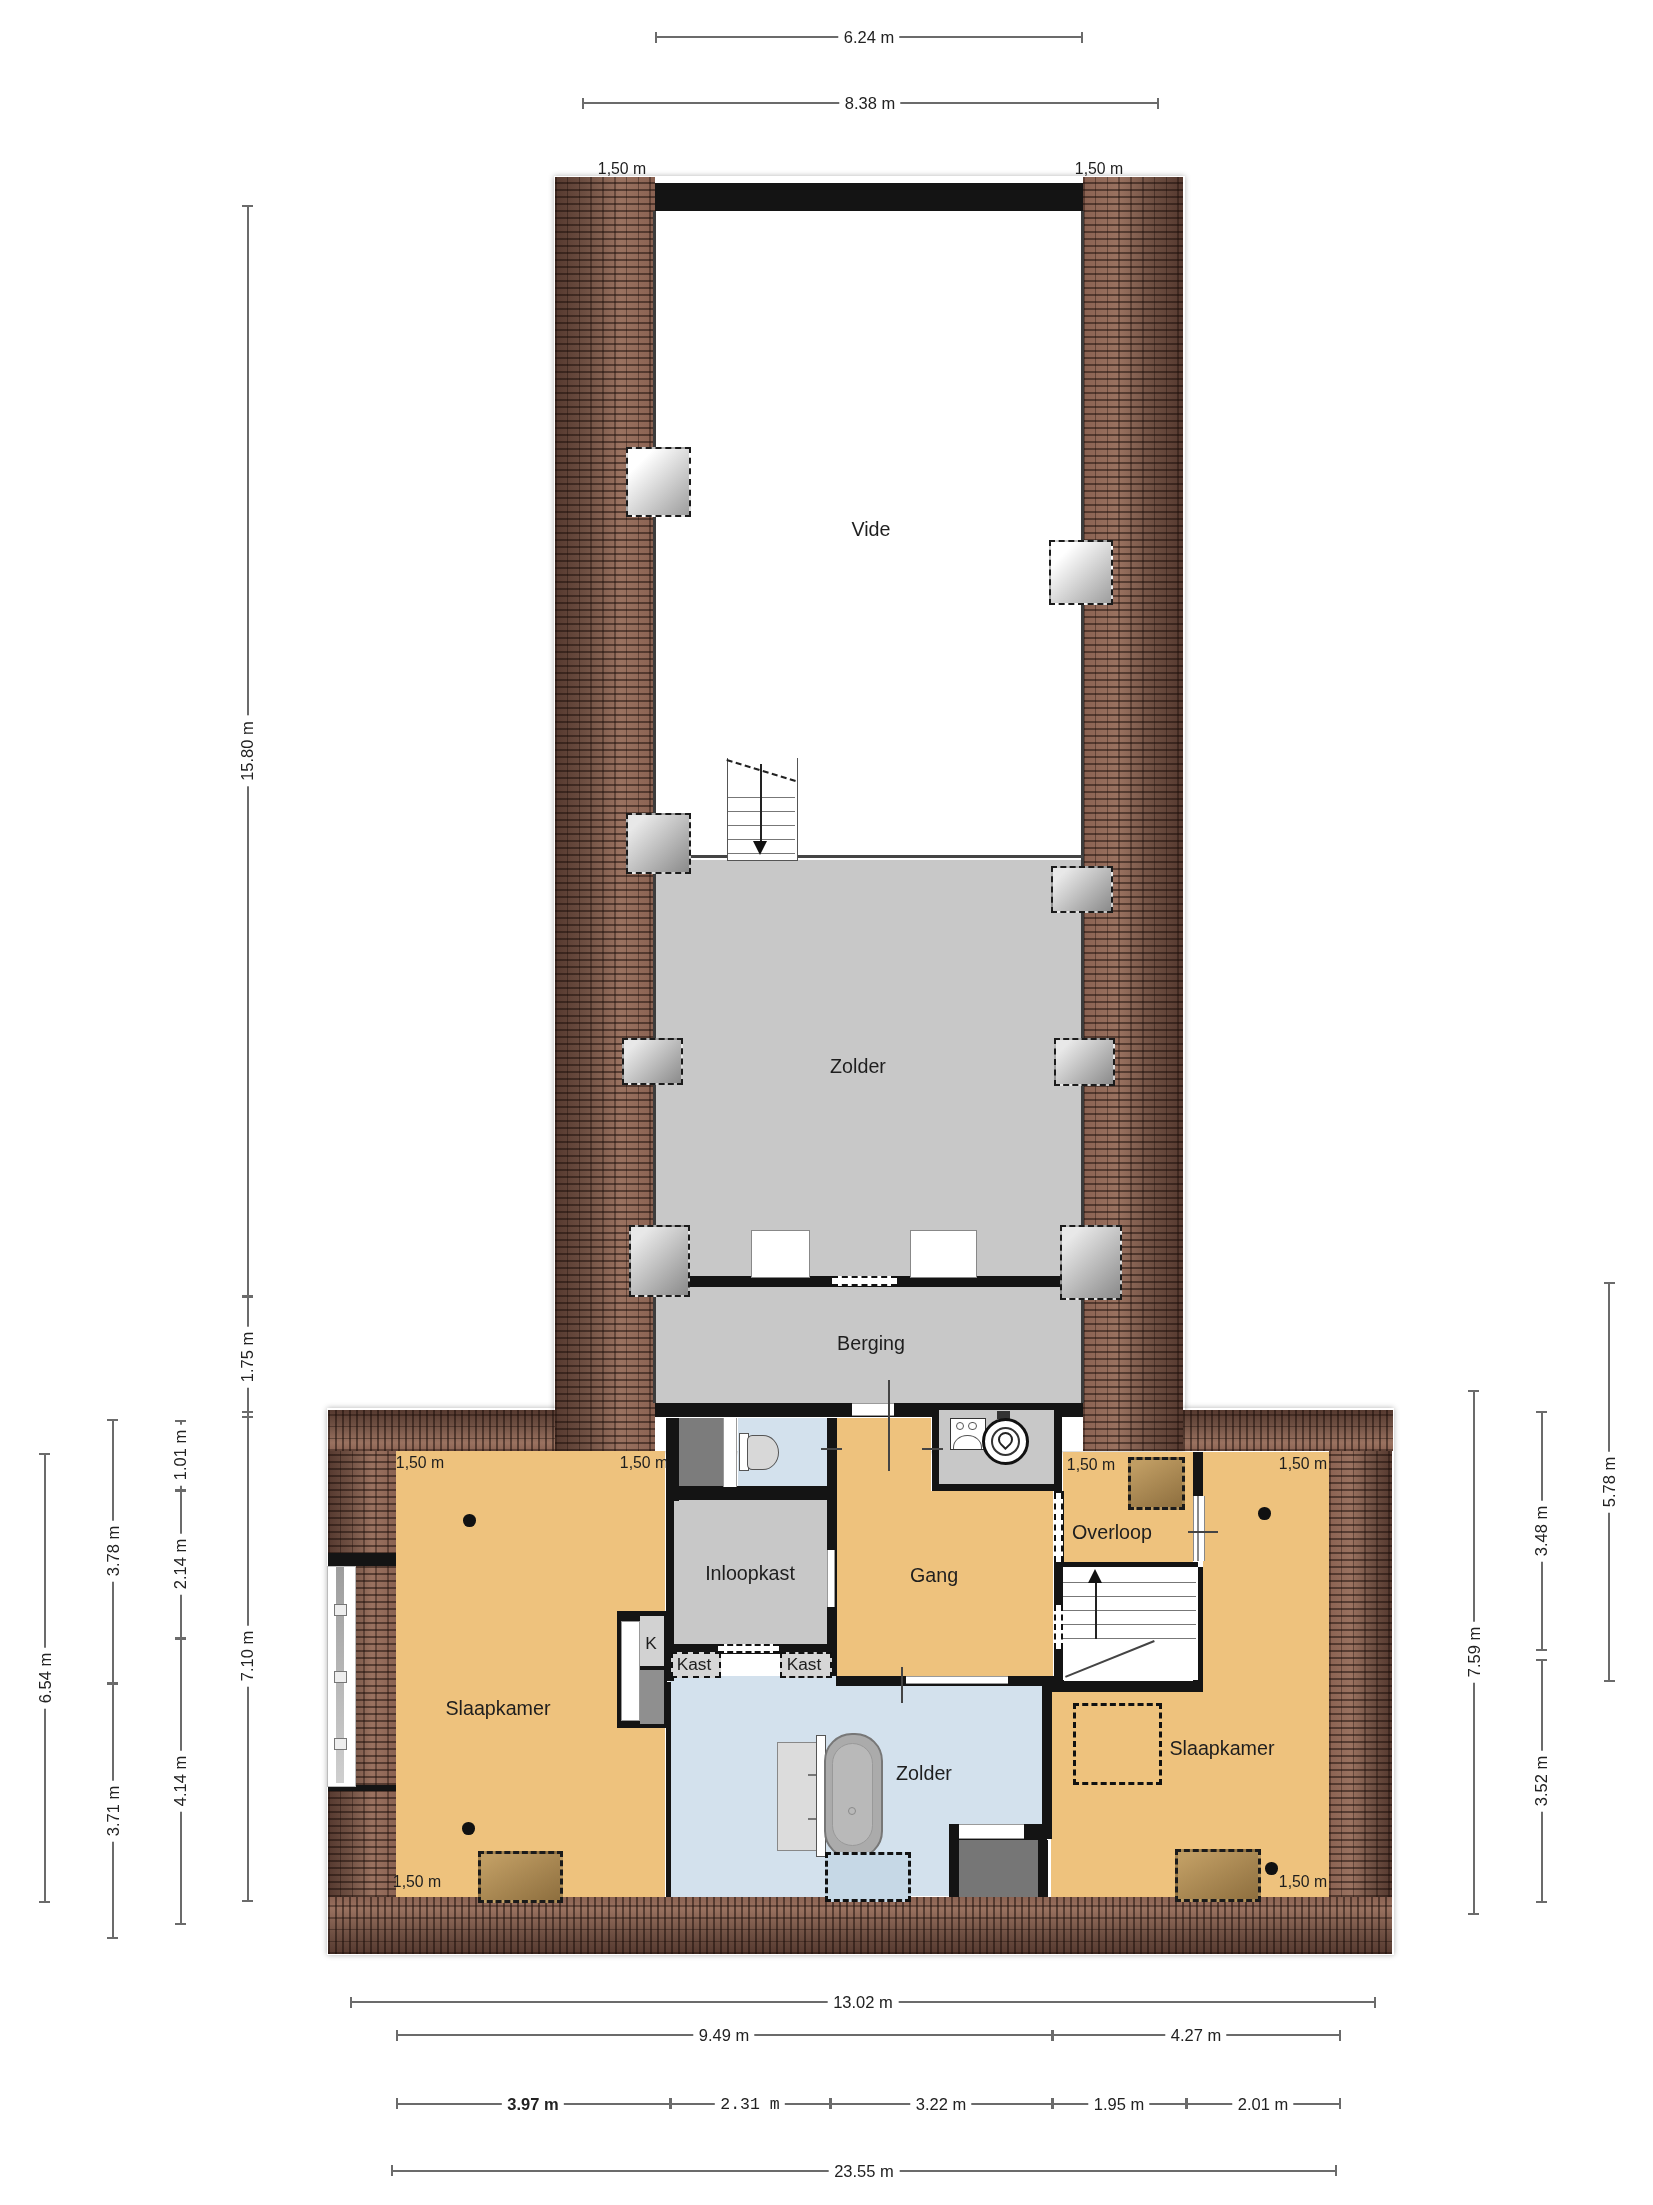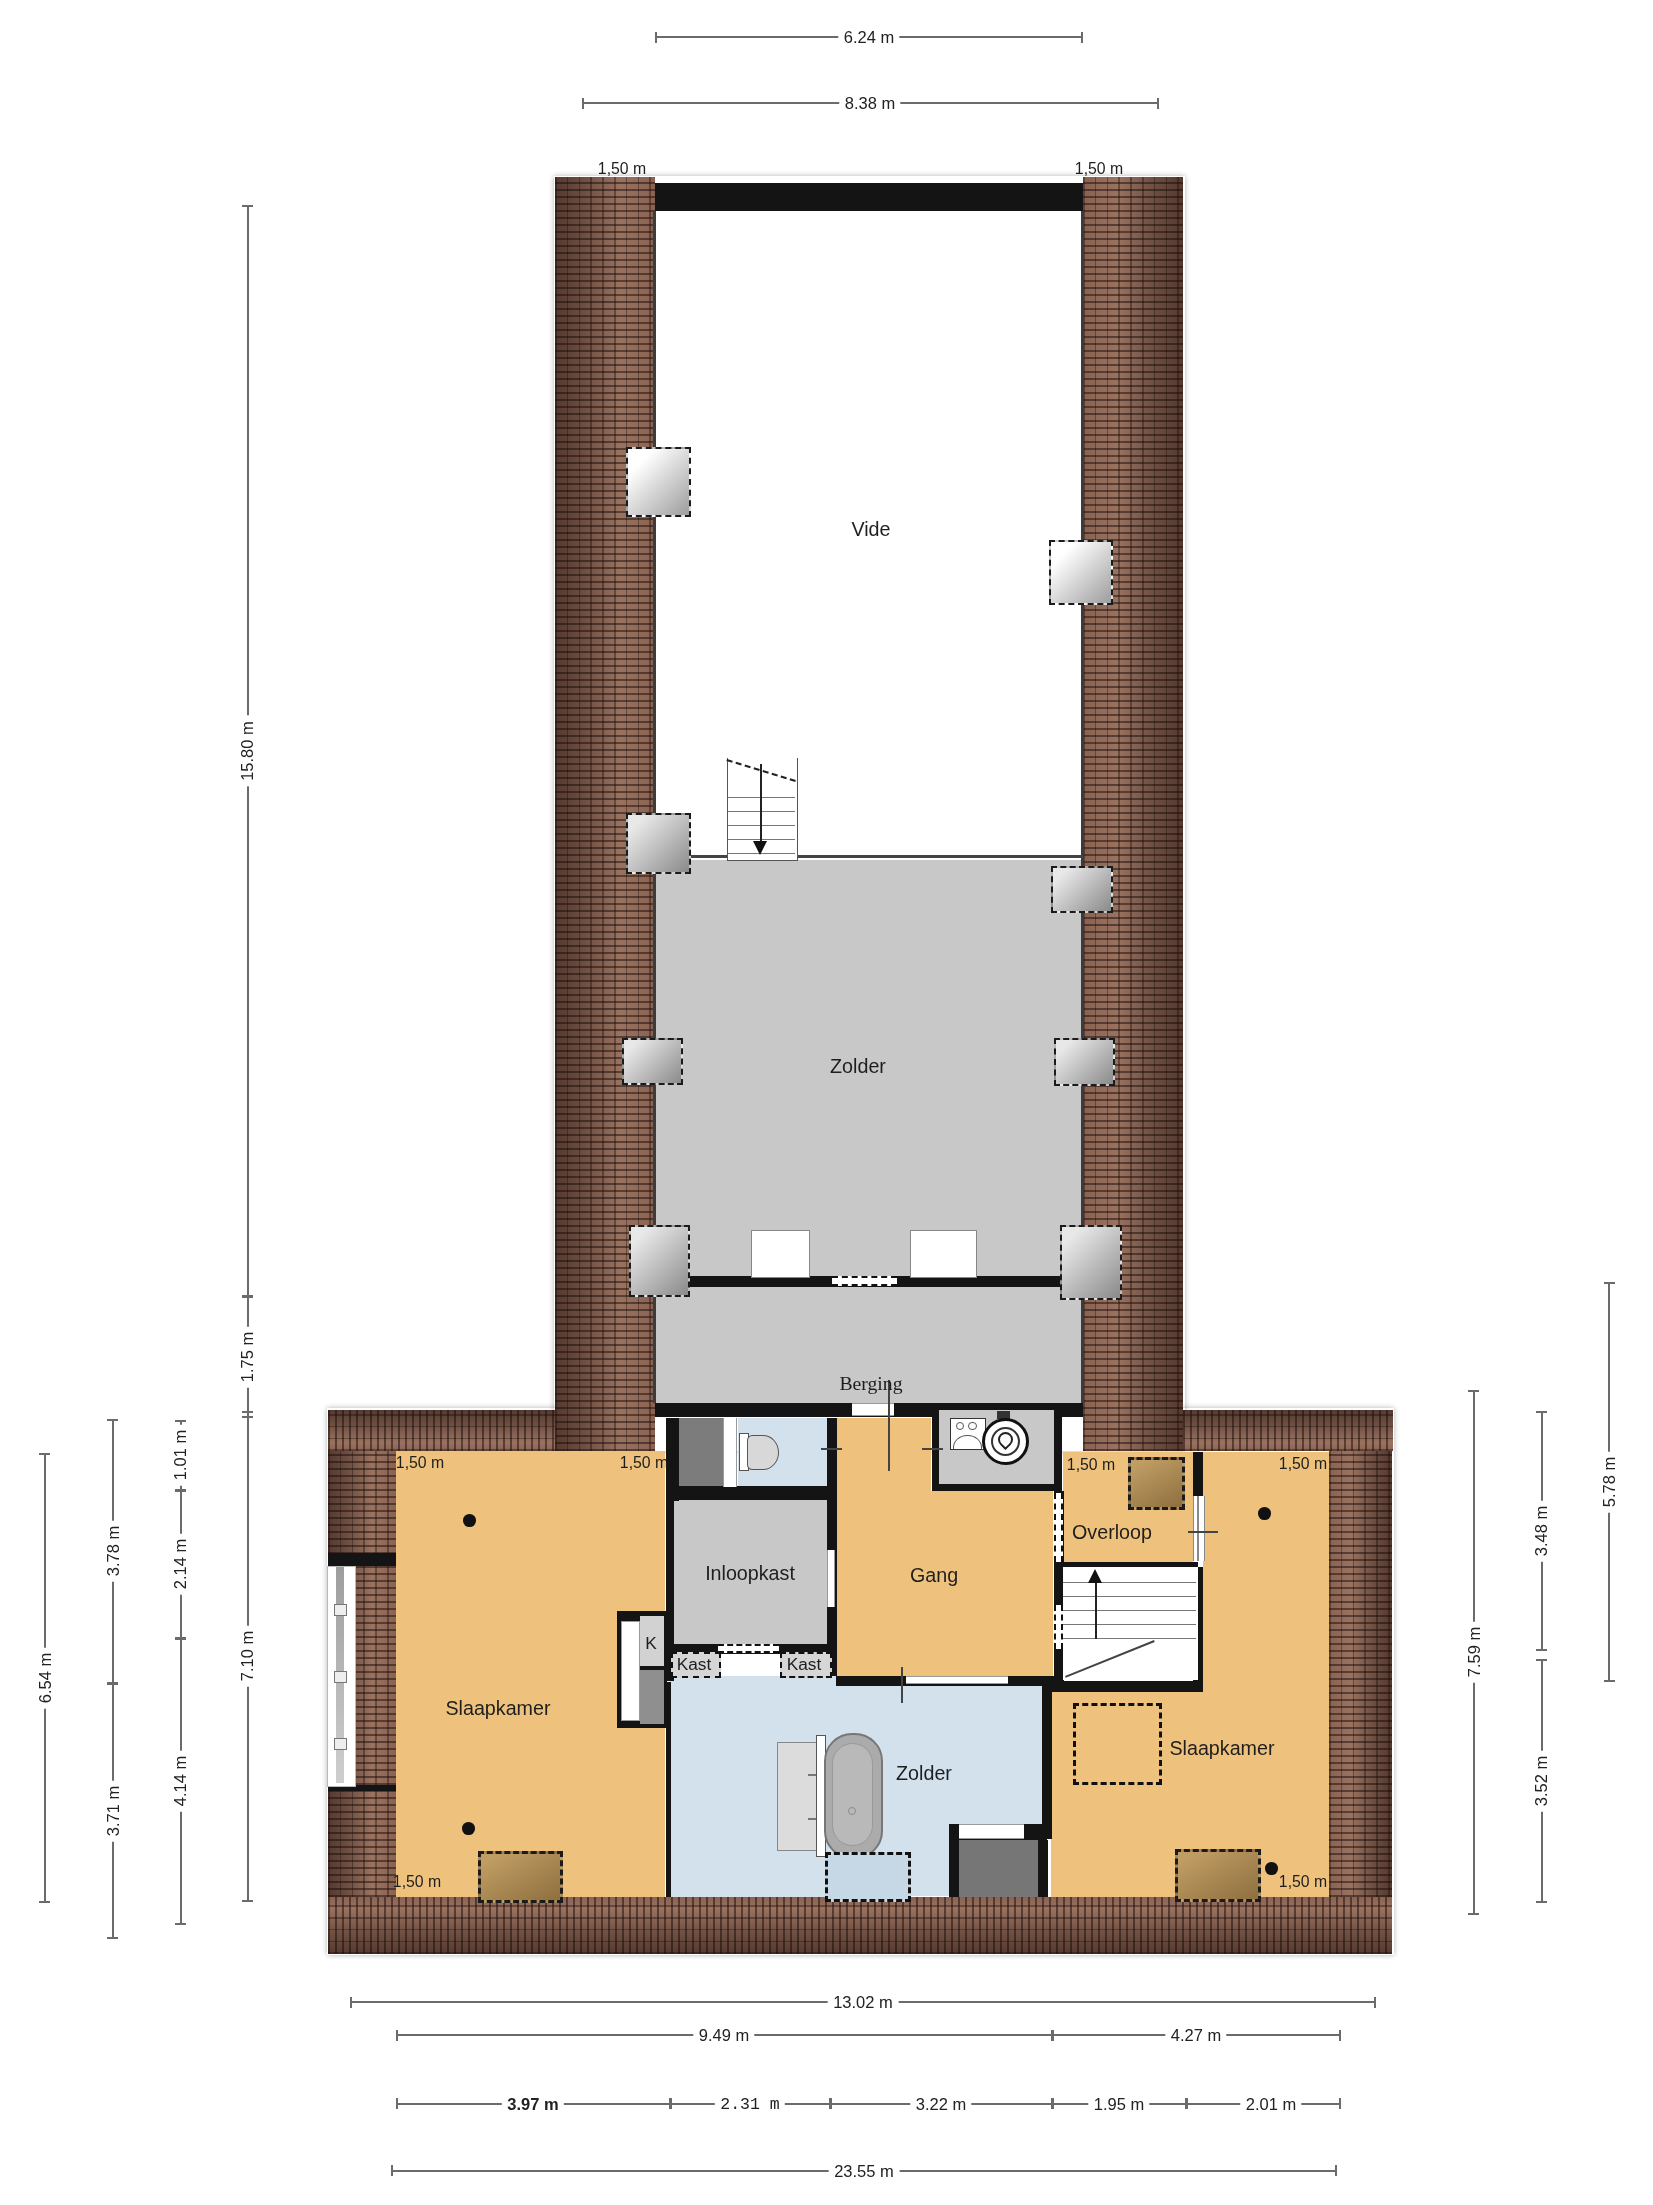--- a/index.html
+++ b/index.html
@@ -188,21 +188,21 @@
 
   <div class="mark" style="left:888px;top:1380px;width:1.6px;height:91px;"></div>
   <div class="mark" style="left:821px;top:1448px;width:20.5px;height:1.6px;"></div>
   <div class="mark" style="left:922px;top:1448px;width:20.5px;height:1.6px;"></div>
   <div class="mark" style="left:1188px;top:1531px;width:30px;height:1.6px;"></div>
   <div class="mark" style="left:901px;top:1667px;width:1.6px;height:36px;"></div>
 
   <div id="gen">
       <div class="room-label" style="left: 871px; top: 529px; text-align: center;">Vide</div>
       <div class="room-label" style="left: 858px; top: 1066px;">Zolder</div>
-      <div class="room-label" style="left: 871px; top: 1383px; font-family: Liberation Serif, serif;">Berging</div>
+      <div class="room-label" style="left: 871px; top: 1343px;">Berging</div>
       <div class="room-label" style="left: 498px; top: 1708px;">Slaapkamer</div>
       <div class="room-label" style="left: 750px; top: 1573px;">Inloopkast</div>
       <div class="room-label" style="left: 934px; top: 1575px;">Gang</div>
       <div class="room-label" style="left: 1112px; top: 1532px;">Overloop</div>
       <div class="room-label" style="left: 1222px; top: 1748px;">Slaapkamer</div>
       <div class="room-label" style="left: 924px; top: 1773px;">Zolder</div>
       <div class="room-label" style="left: 651px; top: 1643px; font-size: 17.3px;">K</div>
       <div class="room-label" style="left: 694px; top: 1664px; font-size: 17.3px;">Kast</div>
       <div class="room-label" style="left: 804px; top: 1664px; font-size: 17.3px;">Kast</div>
       <div class="small-label" style="left: 622px; top: 169px;">1,50 m</div>
@@ -262,21 +262,21 @@
       <div class="dim-tick" style="left: 830px; top: 2098px; width: 1.6px; height: 11px;"></div>
       <div class="dim-tick" style="left: 1051px; top: 2098px; width: 1.6px; height: 11px;"></div>
       <div class="dim-lab" style="left: 941px; top: 2104px;">3.22 m</div>
       <div class="dim-line" style="left: 1052px; top: 2103px; width: 134px; height: 1.6px;"></div>
       <div class="dim-tick" style="left: 1052px; top: 2098px; width: 1.6px; height: 11px;"></div>
       <div class="dim-tick" style="left: 1185px; top: 2098px; width: 1.6px; height: 11px;"></div>
       <div class="dim-lab" style="left: 1119px; top: 2104px;">1.95 m</div>
       <div class="dim-line" style="left: 1186px; top: 2103px; width: 154px; height: 1.6px;"></div>
       <div class="dim-tick" style="left: 1186px; top: 2098px; width: 1.6px; height: 11px;"></div>
       <div class="dim-tick" style="left: 1339px; top: 2098px; width: 1.6px; height: 11px;"></div>
-      <div class="dim-lab" style="left: 1263px; top: 2104px; margin-left: 8px;">2.01 m</div>
+      <div class="dim-lab" style="left: 1263px; top: 2104px;">2.01 m</div>
       <div class="dim-line" style="left: 391px; top: 2170px; width: 946px; height: 1.6px;"></div>
       <div class="dim-tick" style="left: 391px; top: 2165px; width: 1.6px; height: 11px;"></div>
       <div class="dim-tick" style="left: 1335px; top: 2165px; width: 1.6px; height: 11px;"></div>
       <div class="dim-lab" style="left: 864px; top: 2171px;">23.55 m</div>
       <div class="dim-line" style="left: 247px; top: 205px; width: 1.6px; height: 1092px;"></div>
       <div class="dim-tick" style="left: 242px; top: 205px; width: 11px; height: 1.6px;"></div>
       <div class="dim-tick" style="left: 242px; top: 1295px; width: 11px; height: 1.6px;"></div>
       <div class="dim-lab dim-lab-v" style="left: 247px; top: 751px;">15.80 m</div>
       <div class="dim-line" style="left: 247px; top: 1296px; width: 1.6px; height: 121px;"></div>
       <div class="dim-tick" style="left: 242px; top: 1296px; width: 11px; height: 1.6px;"></div>

